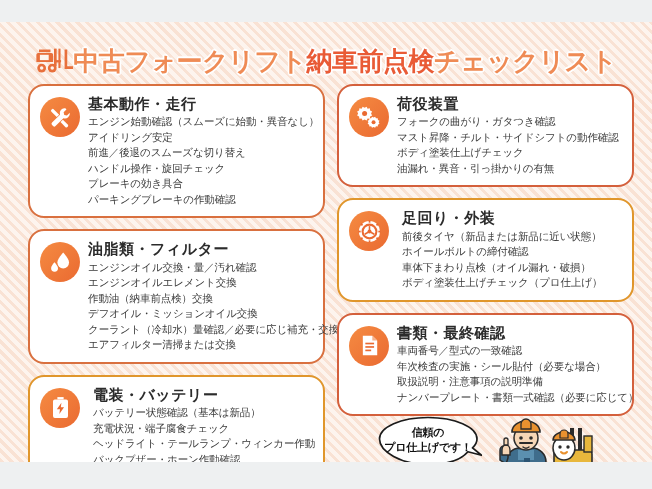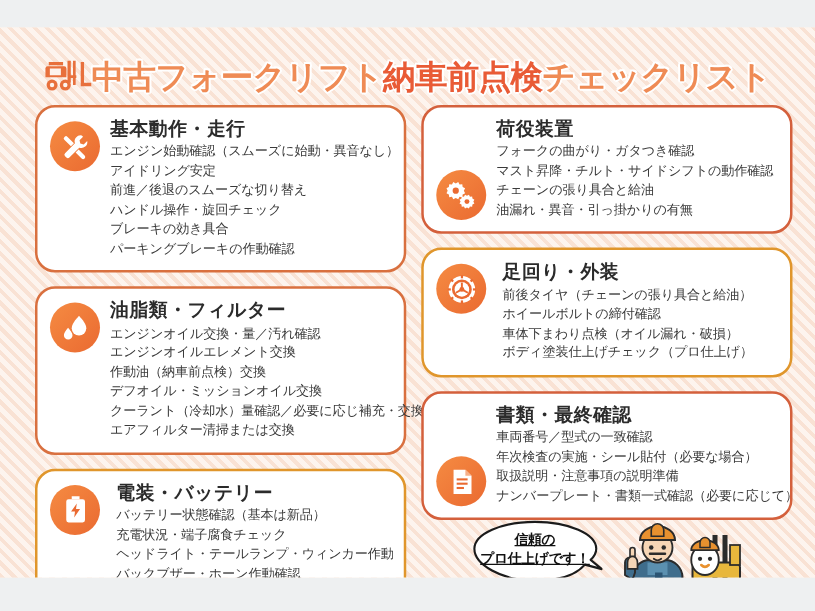--- a/index.html
+++ b/index.html
@@ -76,21 +76,21 @@
     border: 2.4px solid #d9703f;
     border-radius: 16px;
     box-sizing: border-box;
     padding: 9px 10px 9px 10px;
     margin-bottom: 11px;
     display: flex;
     gap: 8px;
     align-items: flex-start;
   }
   .card.amber { border-color: #e0962c; gap: 13px; }
-  .card.rust  { border-color: #d4603c; align-items: flex-end; }
+  .card.rust  { border-color: #d4603c; }
 
   .card-icon {
     flex: none;
     width: 40px;
     height: 40px;
     border-radius: 50%;
     background: linear-gradient(135deg, #f58b42 0%, #ea6a31 100%);
     display: flex;
     align-items: center;
     justify-content: center;
@@ -137,21 +137,21 @@
     left: 0;
     top: 9px;
     width: 100px;
     text-align: center;
     font-size: 11px;
     font-weight: bold;
     color: #111;
     line-height: 1.35;
     letter-spacing: -0.2px;
   }
-  #bubble-text span { display: block; text-decoration: underline; }
+  #bubble-text span { display: block; }
   #mascot { position: absolute; left: 110px; top: 0; width: 120px; height: 74px; }
 </style>
 </head>
 <body>
 
 <div id="poster">
 
   <div id="title-bar">
     <svg id="forklift-logo" viewBox="0 0 42 34">
       <g fill="#e8703c">
@@ -246,21 +246,21 @@
           <circle cx="7.3" cy="8.2" r="2.4" fill="#ea6a31"></circle>
           <path d="M17.4 11.3l.8 1.5 1.7-.2.2 1.7 1.5.8-.8 1.5.8 1.5-1.5.8-.2 1.7-1.7-.2-.8 1.5-1.5-.8-1.5.8-.8-1.5-1.7.2-.2-1.7-1.5-.8.8-1.5-.8-1.5 1.5-.8.2-1.7 1.7.2.8-1.5 1.5.8z"></path>
           <circle cx="15.9" cy="16.6" r="1.9" fill="#ea6a31"></circle>
         </svg>
       </div>
       <div class="card-body">
         <div class="card-title">荷役装置</div>
         <ul class="card-list">
           <li>フォークの曲がり・ガタつき確認</li>
           <li>マスト昇降・チルト・サイドシフトの動作確認</li>
-          <li>チェーンの張り具合と給油</li>
+          <li>ボディ塗装仕上げチェック</li>
           <li>油漏れ・異音・引っ掛かりの有無</li>
         </ul>
       </div>
     </div>
 
     <div class="card amber">
       <div class="card-icon">
         <svg viewBox="0 0 24 24">
           <circle cx="12" cy="12" r="10.2" fill="#ffffff"></circle>
           <circle cx="12" cy="12" r="7.6" fill="#ea6a31"></circle>
@@ -279,21 +279,21 @@
             <rect x="3.6" y="4.1" width="1.7" height="2.3" transform="rotate(-45 4.4 5.2)"></rect>
             <rect x="18.7" y="4.1" width="1.7" height="2.3" transform="rotate(45 19.6 5.2)"></rect>
             <rect x="3.6" y="17.6" width="1.7" height="2.3" transform="rotate(45 4.4 18.8)"></rect>
             <rect x="18.7" y="17.6" width="1.7" height="2.3" transform="rotate(-45 19.6 18.8)"></rect>
           </g>
         </svg>
       </div>
       <div class="card-body">
         <div class="card-title">足回り・外装</div>
         <ul class="card-list">
-          <li>前後タイヤ（チェーンの張り具合と給油）</li>
+          <li>前後タイヤ（新品または新品に近い状態）</li>
           <li>ホイールボルトの締付確認</li>
           <li>車体下まわり点検（オイル漏れ・破損）</li>
           <li>ボディ塗装仕上げチェック（プロ仕上げ）</li>
         </ul>
       </div>
     </div>
 
     <div class="card rust">
       <div class="card-icon">
         <svg viewBox="0 0 24 24">

